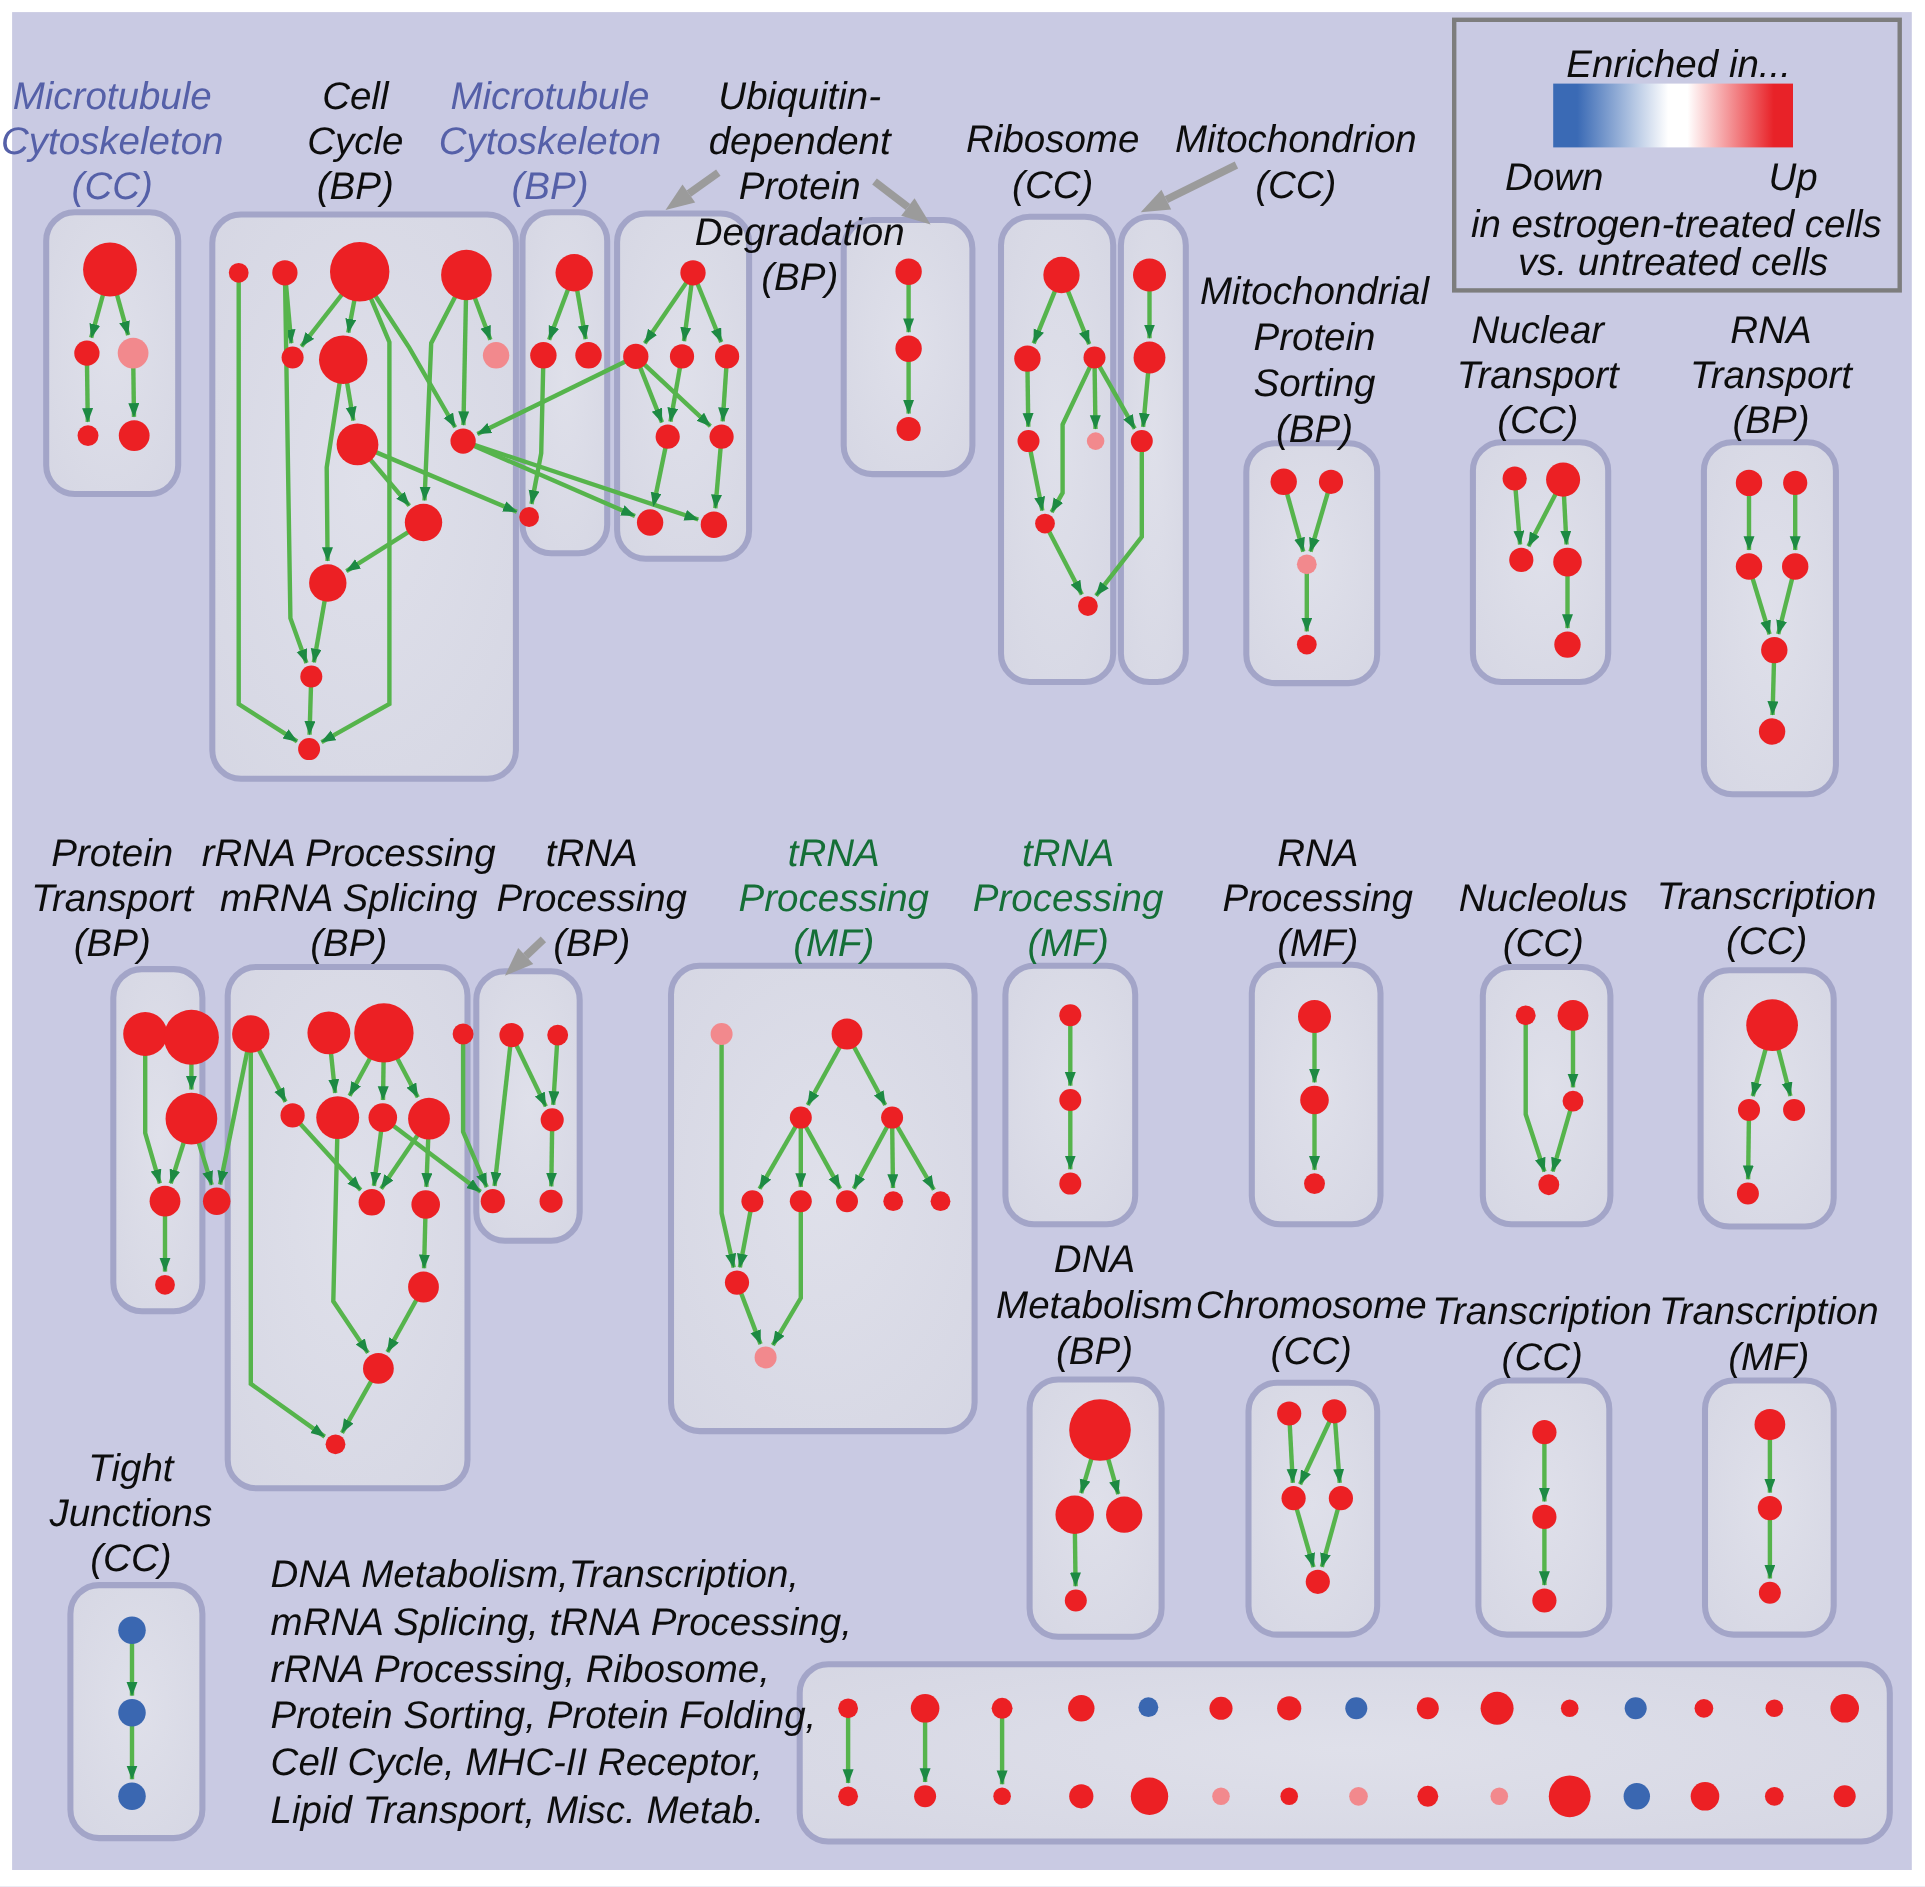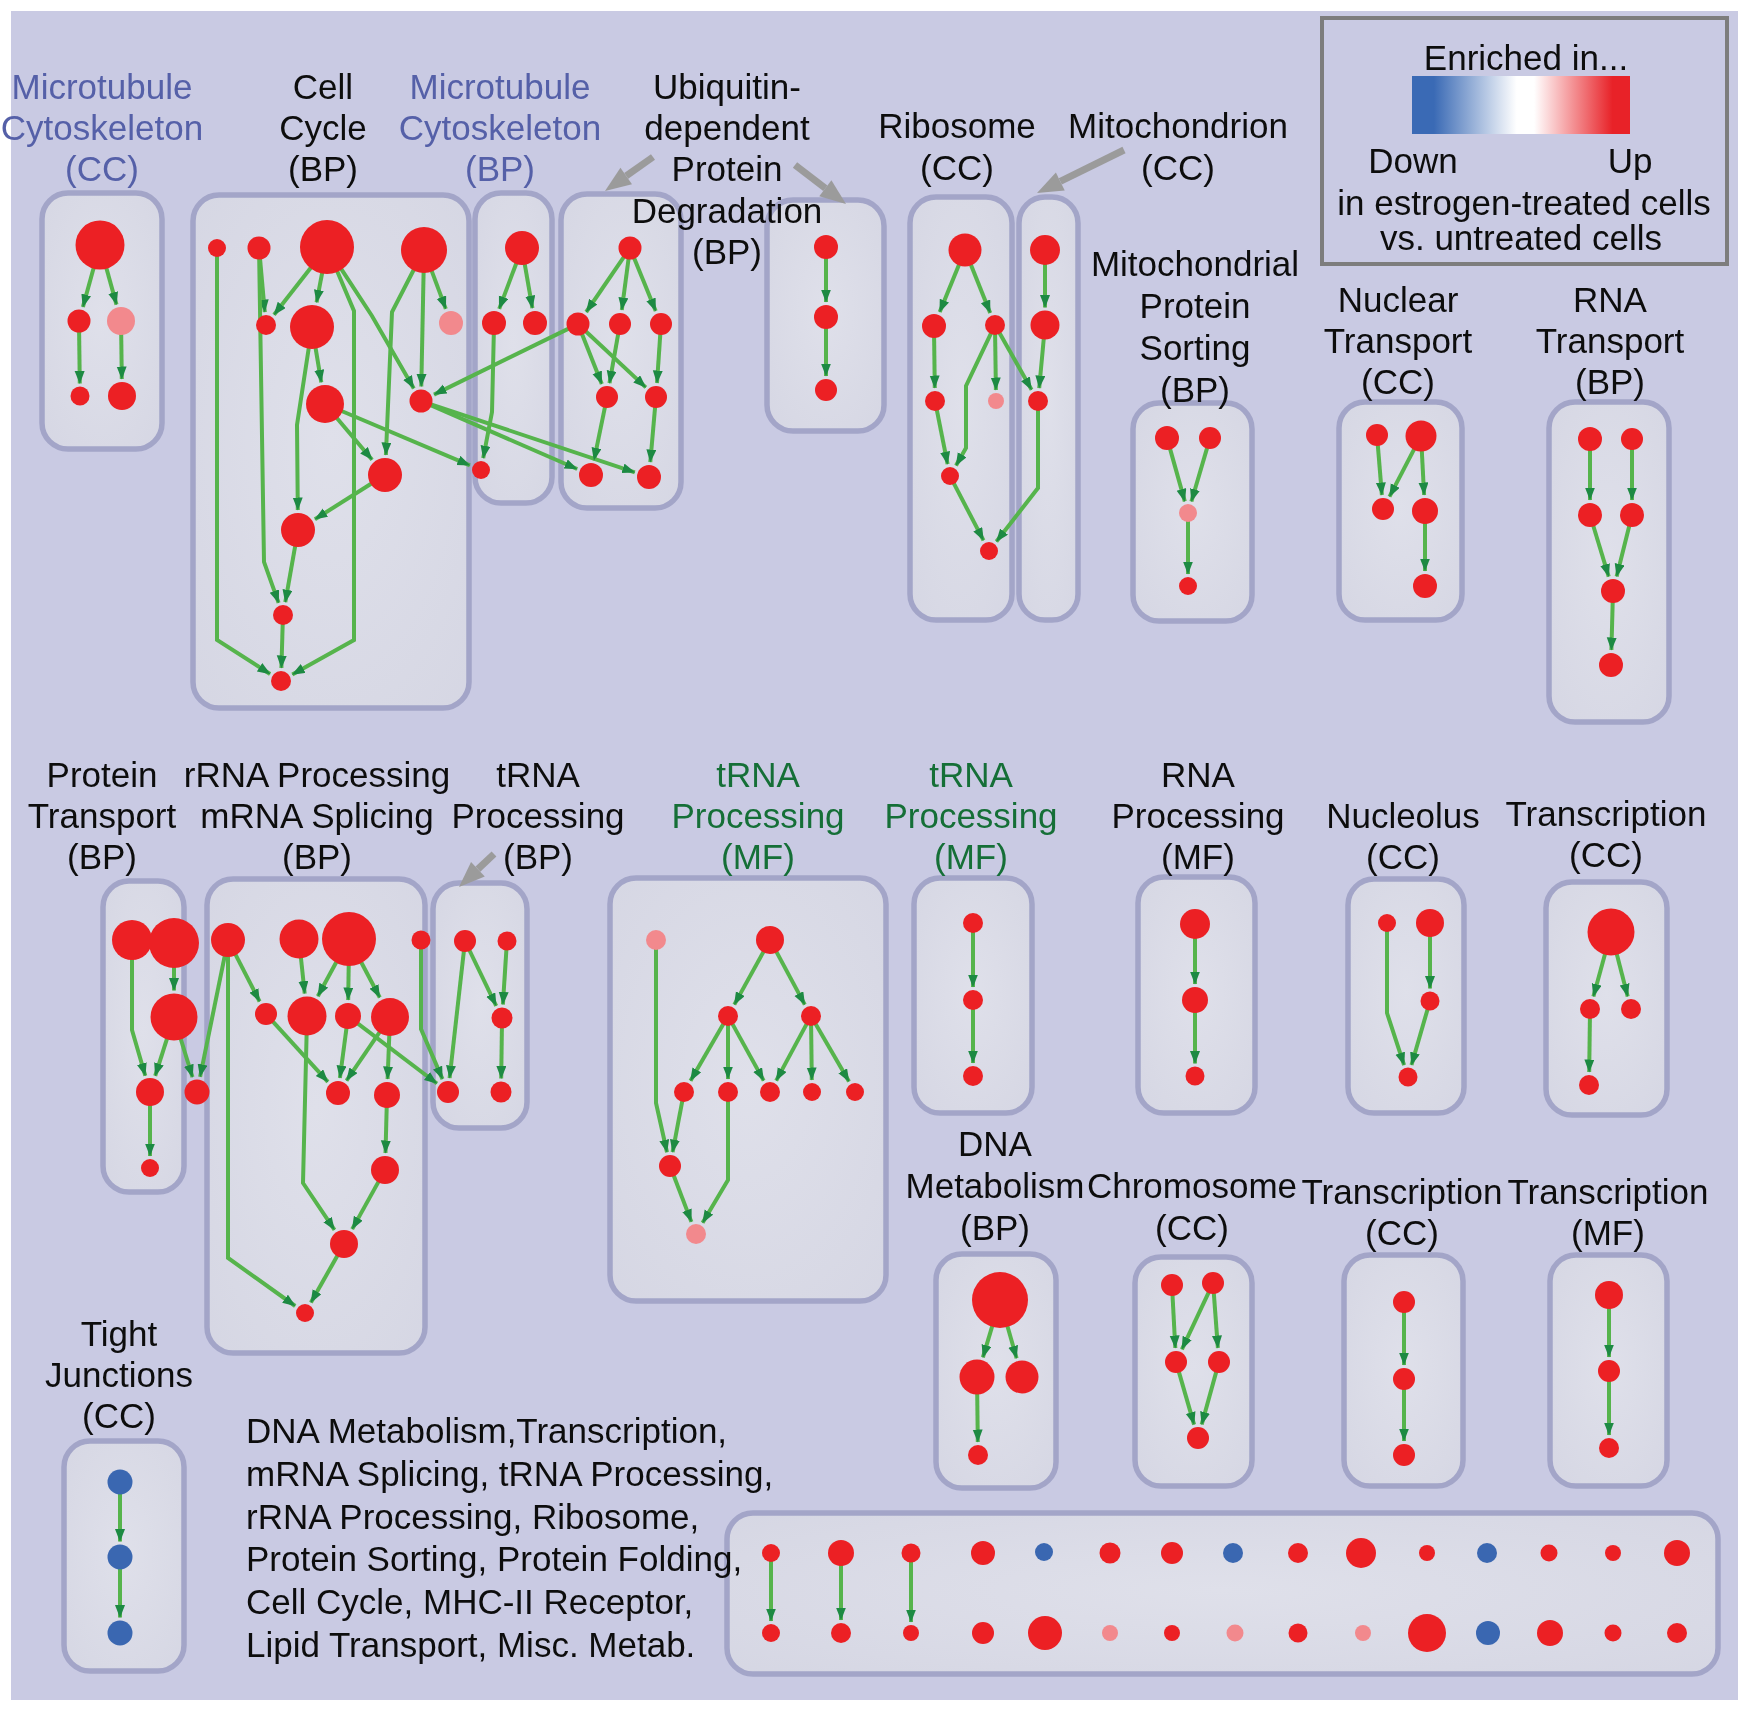--- a/index.html
+++ b/index.html
@@ -1,17 +1,17 @@
 <!DOCTYPE html>
 <html><head>
 <meta charset="utf-8">
 <style>
   html,body{margin:0;padding:0;}
   body{font-family:"Liberation Sans", sans-serif; background:#ffffff;}
-  .figure-wrap{width:1750px;height:1715px;position:relative;overflow:hidden;}
+  .figure-wrap{width:1750px;height:1715px;position:relative;overflow:hidden;font-style:italic;}
   svg text{font-family:"Liberation Sans", sans-serif;}
 </style>
 </head>
 <body>
 
 <div class="figure-wrap">
   <svg id="diagram" width="1750" height="1715" viewBox="0 0 1750 1715" xmlns="http://www.w3.org/2000/svg">
       <defs>
         <radialGradient id="boxGrad" cx="50%" cy="48%" r="75%">
           <stop offset="0%" stop-color="#dfe0ea"></stop>

